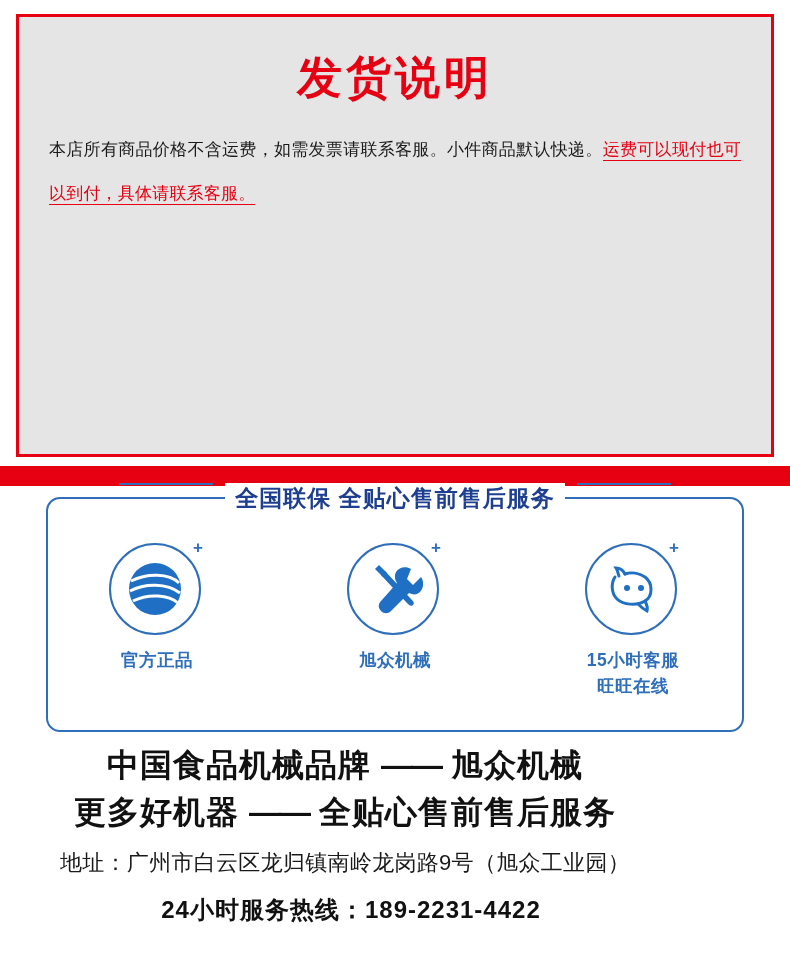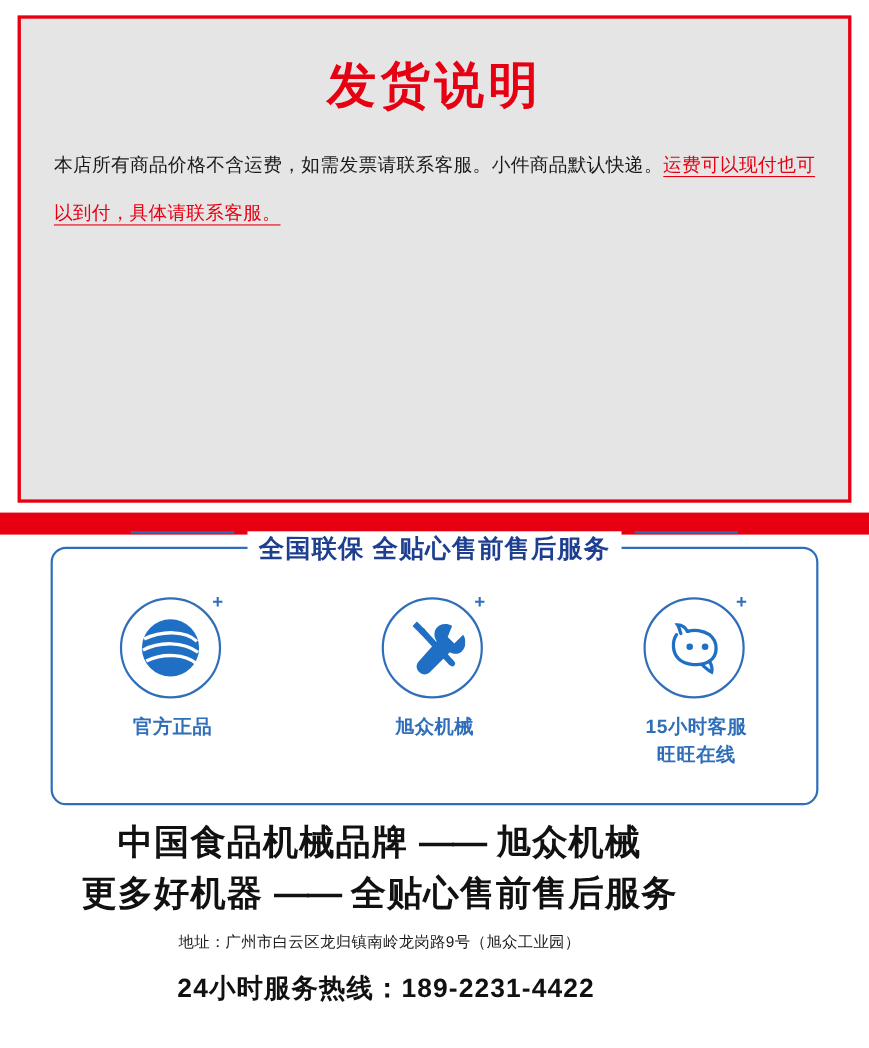--- a/index.html
+++ b/index.html
@@ -162,21 +162,21 @@
     color: #111111;
     line-height: 47px;
     letter-spacing: 1px;
   }
   .brand-line .dash {
     letter-spacing: -2px;
     font-weight: bold;
   }
   .address {
     margin-top: 12px;
-    font-size: 14px;
+    font-size: 22px;
     color: #1a1a1a;
     letter-spacing: 0.3px;
   }
   .hotline {
     margin-top: 16px;
     font-size: 24px;
     font-weight: bold;
     color: #111111;
     letter-spacing: 1px;
     padding-left: 12px;

